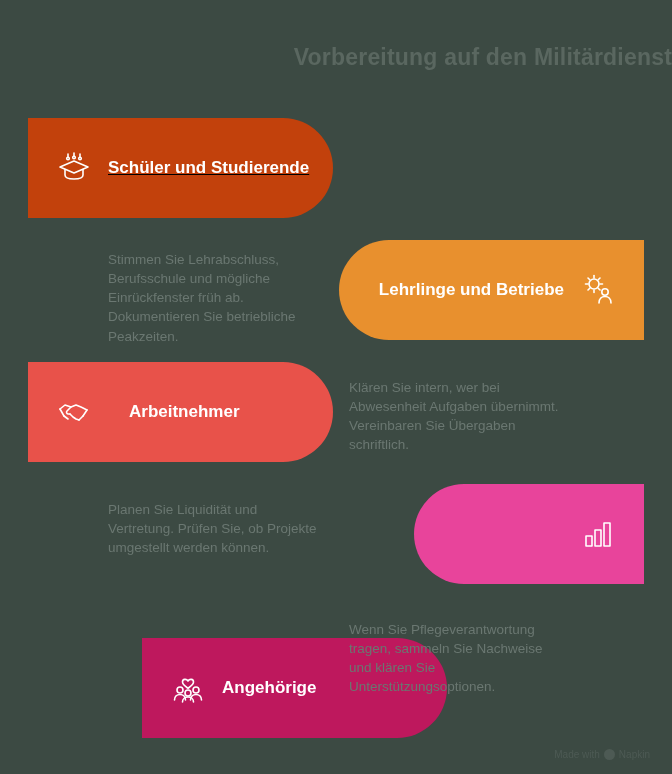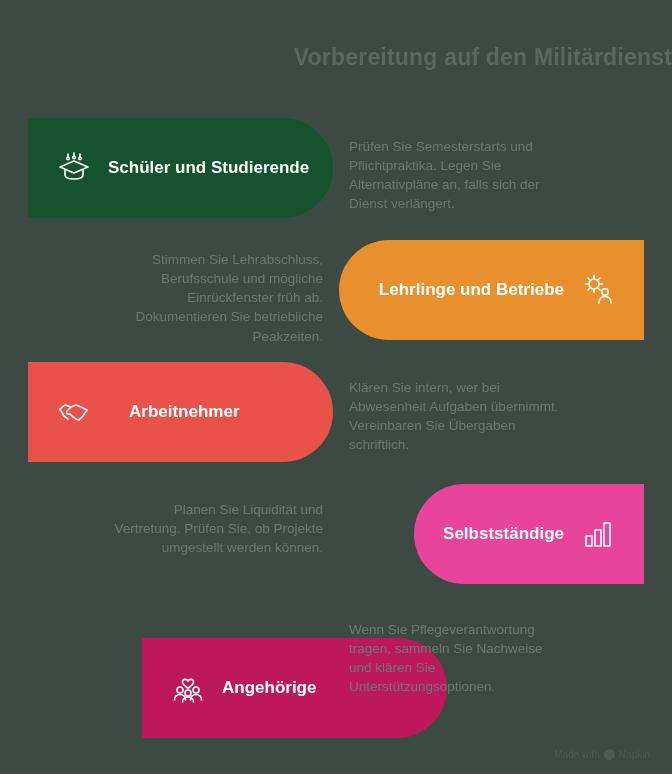--- a/index.html
+++ b/index.html
@@ -84,21 +84,21 @@
     line-height: 1.42;
     color: #6a7771;
     width: 215px;
   }
   .desc.on-right {
     left: 349px;
     text-align: left;
   }
   .desc.on-left {
     right: 349px;
-    text-align: right;
+    text-align: left;
   }
 
   .footer {
     position: absolute;
     right: 22px;
     bottom: 14px;
     font-size: 10px;
     color: #4d5a54;
     display: flex;
     align-items: center;
@@ -113,36 +113,35 @@
   }
 </style>
 </head>
 <body>
 
 <div class="canvas">
 
   <div class="title">Vorbereitung auf den Militärdienst</div>
 
   <div class="row" style="top:118px;">
-    <div class="pill left" style="background:#14532d; width:305px;">
+    <div class="pill left" style="background:#c2410c; width:305px;text-decoration:underline;">
       <span class="icon">
         <svg viewBox="0 0 40 40" width="40" height="40" fill="none" stroke="#ffffff" stroke-width="1.6" stroke-linecap="round" stroke-linejoin="round">
           <path d="M6 19 L20 13 L34 19 L20 25 Z"></path>
           <path d="M11 21.5 V27 C11 29.5 15 31 20 31 C25 31 29 29.5 29 27 V21.5"></path>
           <path d="M14 9 V6"></path>
             <path d="M20 8 V5"></path>
             <path d="M26 9 V6"></path>
           <circle cx="14" cy="10.5" r="1.3"></circle>
             <circle cx="20" cy="9.5" r="1.3"></circle>
             <circle cx="26" cy="10.5" r="1.3"></circle>
         </svg>
       </span>
       <span class="pill-label">Schüler und Studierende</span>
     </div>
-    <div class="desc on-right" style="top:19px;">Prüfen Sie Semesterstarts und Pflichtpraktika. Legen Sie Alternativpläne an, falls sich der Dienst verlängert.</div>
   </div>
 
   <div class="row" style="top:240px;">
     <div class="pill right" style="background:#e8902e; width:305px;">
       <span class="pill-label">Lehrlinge und Betriebe</span>
       <span class="icon">
         <svg viewBox="0 0 40 40" width="40" height="40" fill="none" stroke="#ffffff" stroke-width="1.6" stroke-linecap="round" stroke-linejoin="round">
           <circle cx="16" cy="14" r="5"></circle>
           <path d="M16 5.5 V8"></path>
             <path d="M16 20 V22.5"></path>
@@ -173,21 +172,20 @@
           <path d="M10 24 L14 27"></path>
         </svg>
       </span>
       <span class="pill-label">Arbeitnehmer</span>
     </div>
     <div class="desc on-right" style="top:16px;">Klären Sie intern, wer bei Abwesenheit Aufgaben übernimmt. Vereinbaren Sie Übergaben schriftlich.</div>
   </div>
 
   <div class="row" style="top:484px;">
     <div class="pill right" style="background:#e8449b; width:230px;">
-      <span class="pill-label">Selbstständige</span>
       <span class="icon">
         <svg viewBox="0 0 40 40" width="40" height="40" fill="none" stroke="#ffffff" stroke-width="1.6" stroke-linecap="round" stroke-linejoin="round">
           <rect x="8" y="22" width="6" height="10"></rect>
           <rect x="17" y="16" width="6" height="16"></rect>
           <rect x="26" y="9" width="6" height="23"></rect>
         </svg>
       </span>
     </div>
     <div class="desc on-left" style="top:16px;">Planen Sie Liquidität und Vertretung. Prüfen Sie, ob Projekte umgestellt werden können.</div>
   </div>

